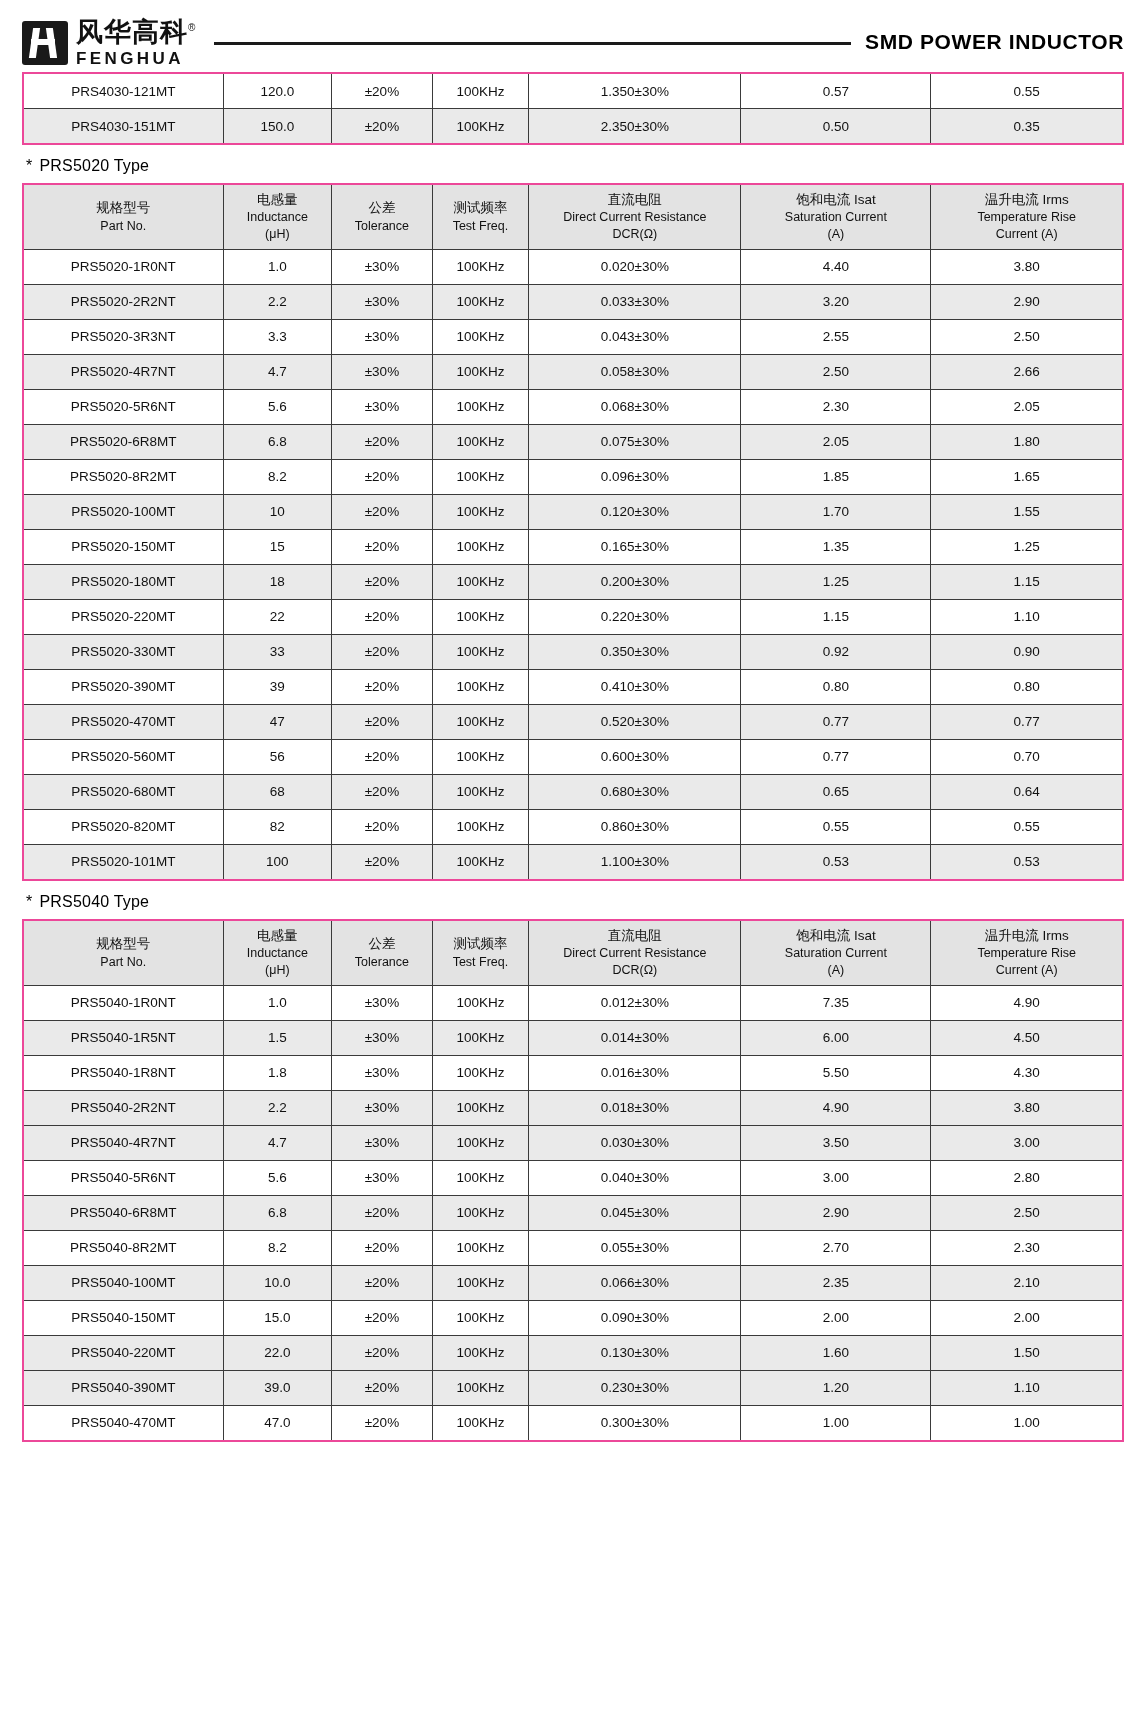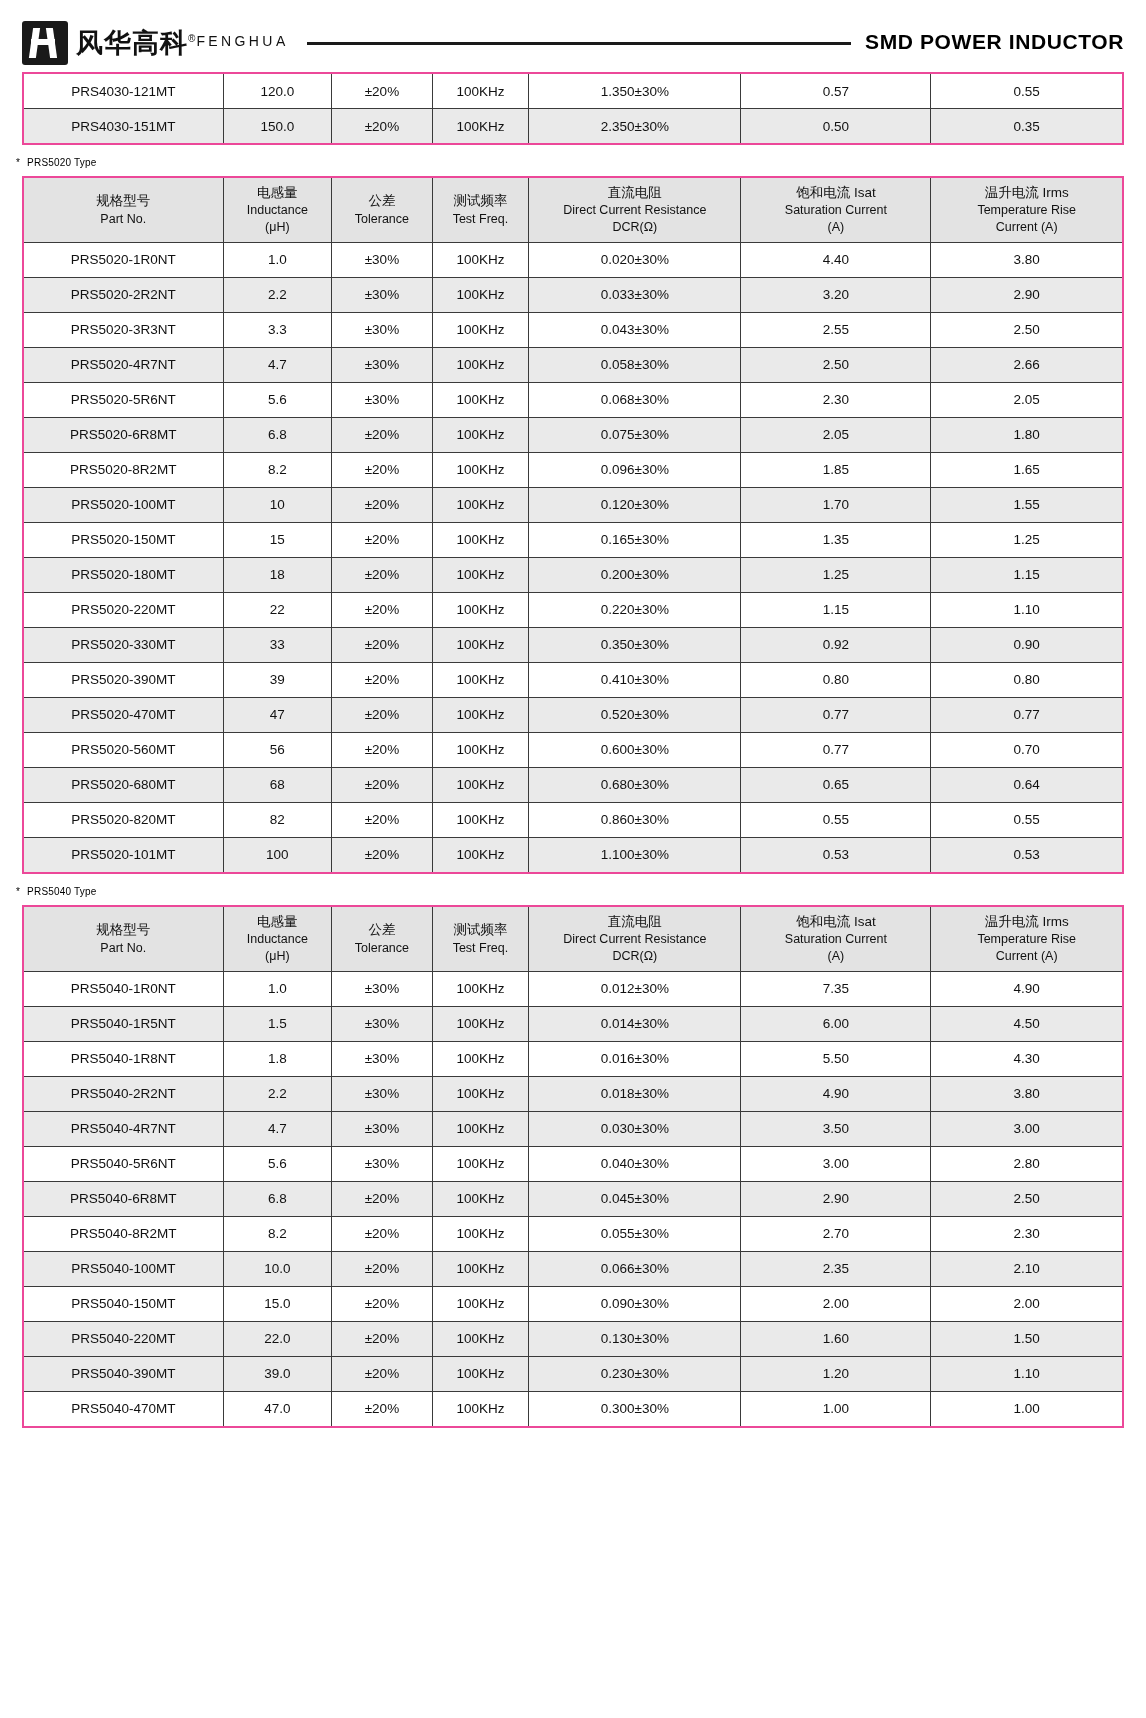--- a/index.html
+++ b/index.html
@@ -66,39 +66,39 @@
   .logo-mark .bar {
     position: absolute;
     left: 9px;
     top: 18px;
     width: 24px;
     height: 6px;
     background: #ffffff;
   }
   .logo-text {
     display: flex;
-    flex-direction: row;
+    flex-direction: column;
     justify-content: center;
     line-height: 1;
   }
   .logo-cn {
     font-size: 27px;
     font-weight: bold;
     letter-spacing: 1px;
     color: #111;
     position: relative;
   }
   .logo-reg {
     font-size: 10px;
     vertical-align: super;
     font-weight: normal;
   }
   .logo-en {
-    font-size: 14px;
-    font-weight: normal;
+    font-size: 17px;
+    font-weight: bold;
     letter-spacing: 3.4px;
     margin-top: 4px;
     color: #111;
   }
   .header-rule {
     flex: 1 1 auto;
     height: 3px;
     background: #1a1a1a;
     margin: 0 14px 0 18px;
   }
@@ -151,22 +151,22 @@
   tr.shade td {
     background: #eaeaea;
   }
   tr.plain td {
     background: #ffffff;
   }
   td.partno {
     text-align: center;
   }
   .section-title {
-    font-size: 10px;
-    padding: 12px 0 8px 16px;
+    font-size: 16px;
+    padding: 12px 0 8px 26px;
     letter-spacing: 0.2px;
   }
   .section-title .star {
     margin-right: 7px;
   }
 
   col.c-part { width: 199px; }
   col.c-ind  { width: 108px; }
   col.c-tol  { width: 100px; }
   col.c-freq { width: 96px; }

